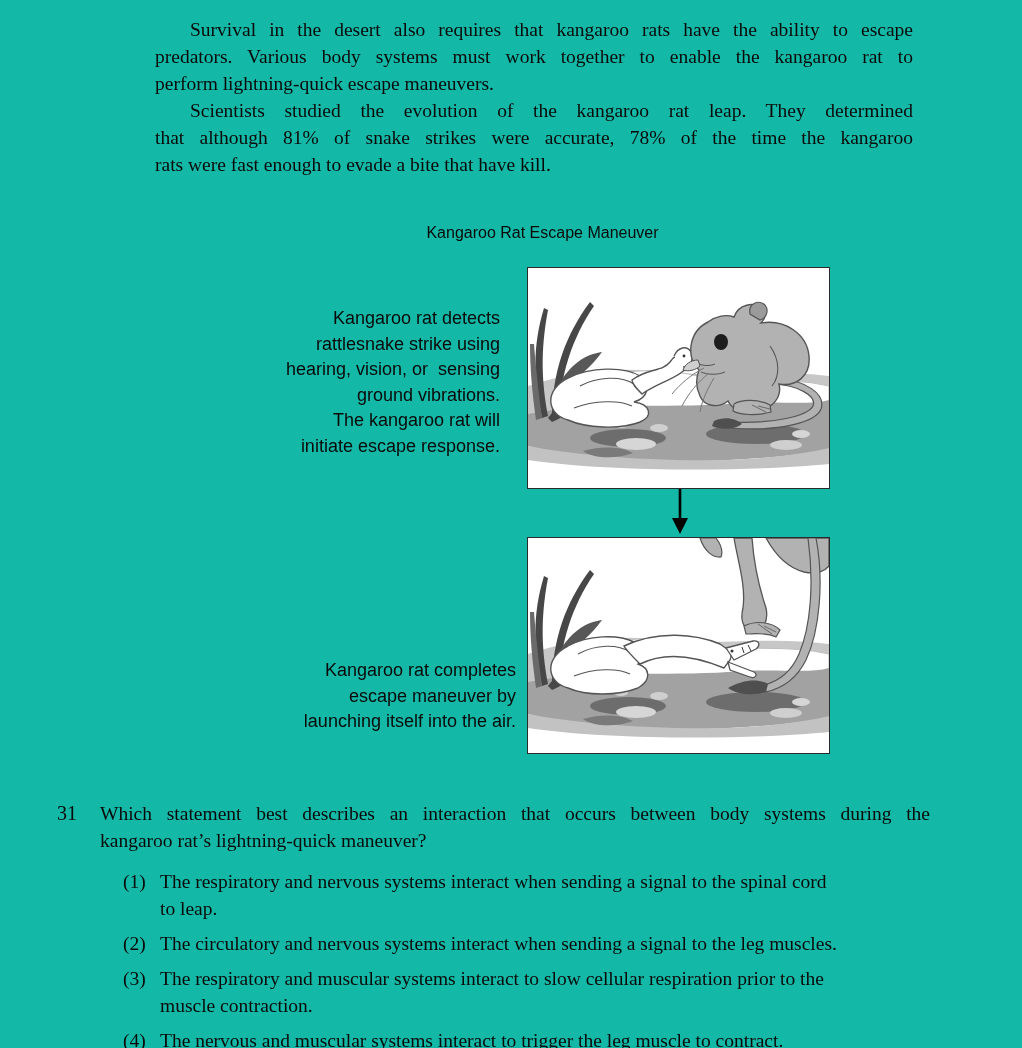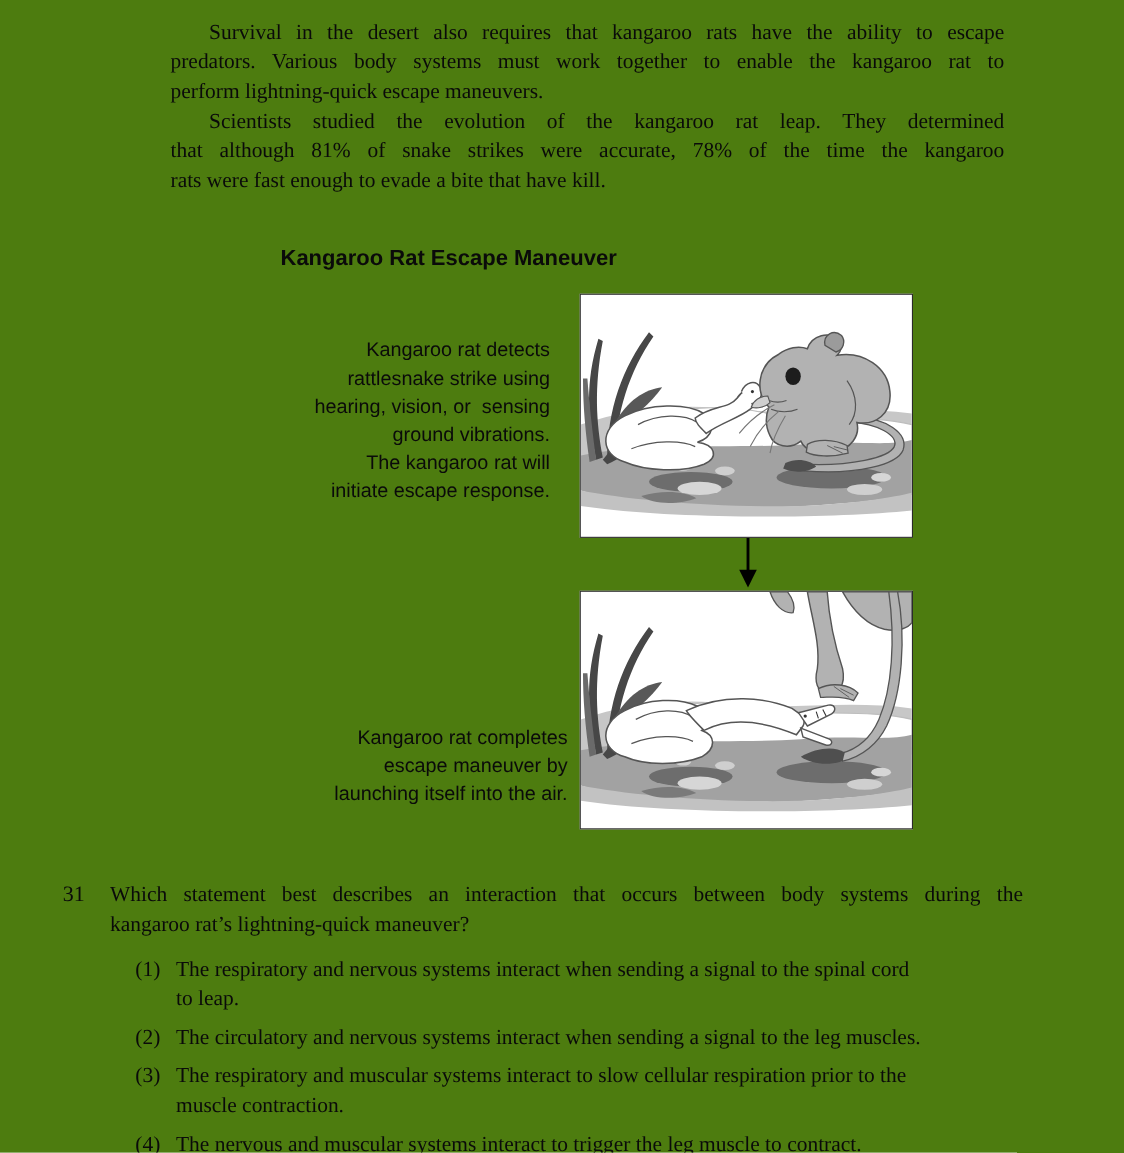--- a/index.html
+++ b/index.html
@@ -1,38 +1,38 @@
 <!DOCTYPE html>
 <html><head>
 <meta charset="utf-8">
 <style>
   html,body{margin:0;padding:0;background:#ffffff;}
   .page{
     position:relative;
     width:1022px;height:1048px;
-    background:#4d7c0f;
+    background:#14b8a6;
     font-family:"Liberation Serif","DejaVu Serif",serif;
     color:#0a0a0a;
     overflow:hidden;
   }
   
   .passage{
     position:absolute;left:155px;top:16px;width:758px;
     font-size:19.5px;line-height:27px;
   }
   .para{margin:0;}
   .para + .para{}
   .jline{text-align:justify;text-align-last:justify;}
   .jline:last-child{text-align-last:left;}
   .indent-first .jline:first-child{text-indent:35px;}
   
   .figure-title{
     position:absolute;left:255px;top:224px;width:575px;
     font-family:"Liberation Sans","DejaVu Sans",sans-serif;
-    font-weight:bold;font-size:20px;text-align:left;
+    font-weight:normal;font-size:16px;text-align:center;
   }
   .caption{
     position:absolute;width:261px;
     font-family:"Liberation Sans","DejaVu Sans",sans-serif;
     font-size:18px;line-height:25.5px;
     text-align:right;white-space:pre-wrap;
   }
   .caption-1{left:239px;top:306px;}
   .caption-2{left:255px;top:614px;margin-top:44px;}
   .frame{

